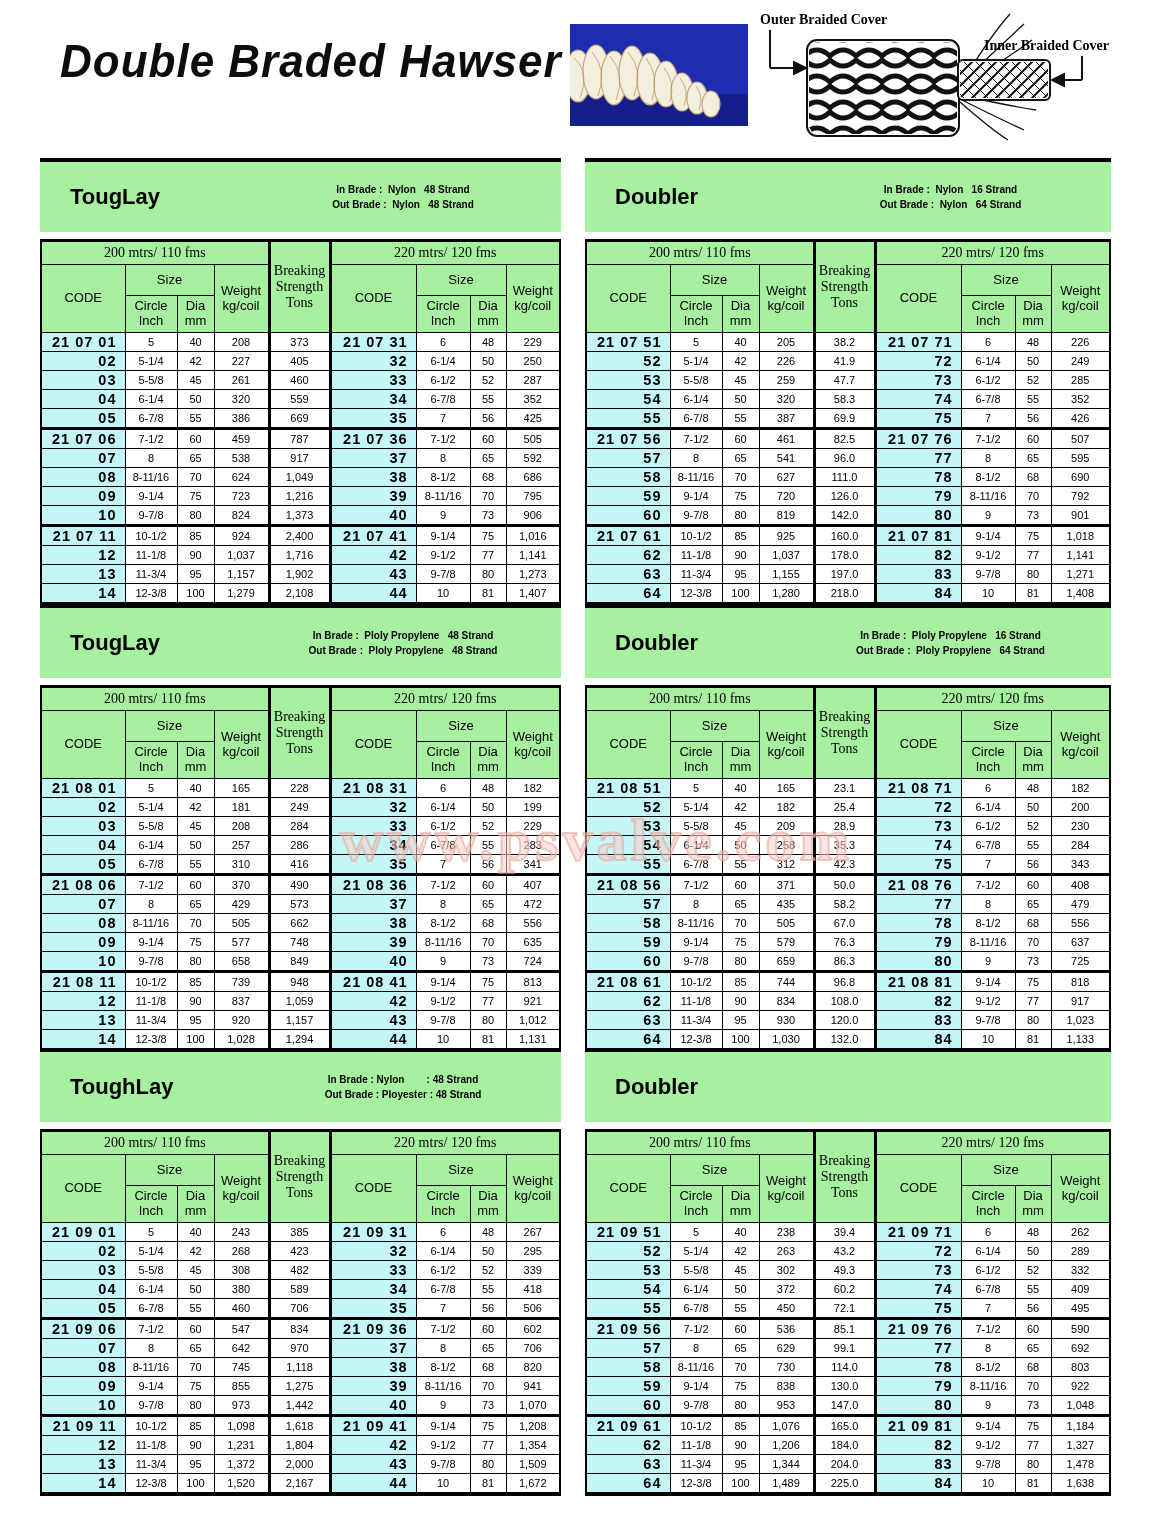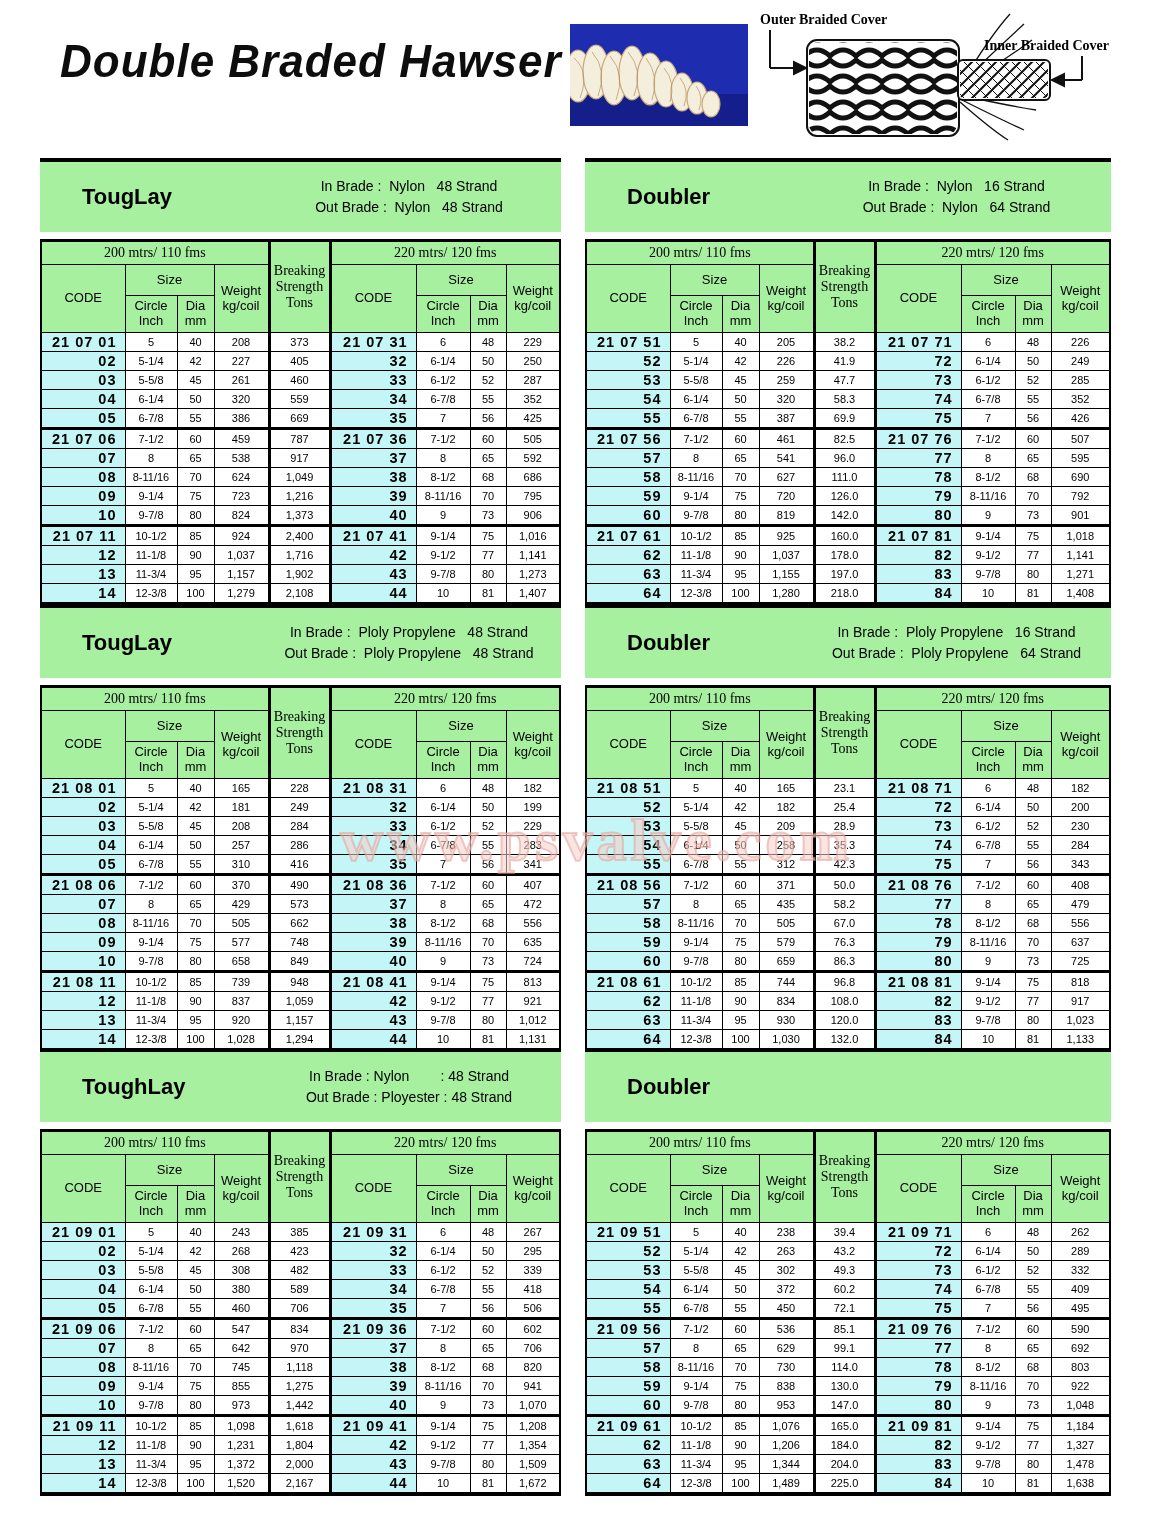--- a/index.html
+++ b/index.html
@@ -12,23 +12,23 @@
   .braid-diagram{position:absolute;left:752px;top:6px;width:398px;height:140px;}
   
   .watermark{position:absolute;left:340px;top:806px;width:480px;font-size:60px;font-weight:bold;
              font-family:"Liberation Serif",serif;color:rgba(246,208,202,0.55);
              -webkit-text-stroke:2px rgba(228,160,152,0.55);letter-spacing:4px;z-index:5;
              pointer-events:none;}
   
   .block{position:absolute;}
   .titlebox{border-top:4px solid #000;background:#a7f0a0;height:70px;display:flex;
             align-items:center;margin-bottom:7px;}
-  .tname{font-size:22px;font-weight:bold;padding-left:30px;width:175px;flex:0 0 auto;margin-left:12px;}
+  .tname{font-size:22px;font-weight:bold;padding-left:30px;width:175px;flex:0 0 auto;}
   .brade{flex:1;text-align:center;}
-  .brade div{font-size:14px;font-weight:normal;white-space:pre;line-height:1.5;}
+  .brade div{font-size:10px;font-weight:bold;white-space:pre;line-height:1.5;}
   table.spec{border-collapse:collapse;table-layout:fixed;width:100%;
              border:2px solid #000;border-top:3px solid #000;border-bottom:4px solid #000;}
   table.spec td{border:1px solid #000;text-align:center;vertical-align:middle;padding:0;
                 font-size:11px;line-height:1.15;overflow:hidden;white-space:pre-line;}
   table.spec thead td{background:#a7f0a0;font-size:13px;}
   table.spec thead tr.grp td{height:22px;font-size:14px;font-family:Liberation Serif, serif;}
   table.spec thead tr.h2 td{height:30px;}
   table.spec thead tr.h3 td{height:36px;font-size:13px;}
   table.spec td.bL{border-left:3px solid #000;}
   table.spec td.bR{border-right:3px solid #000;}

